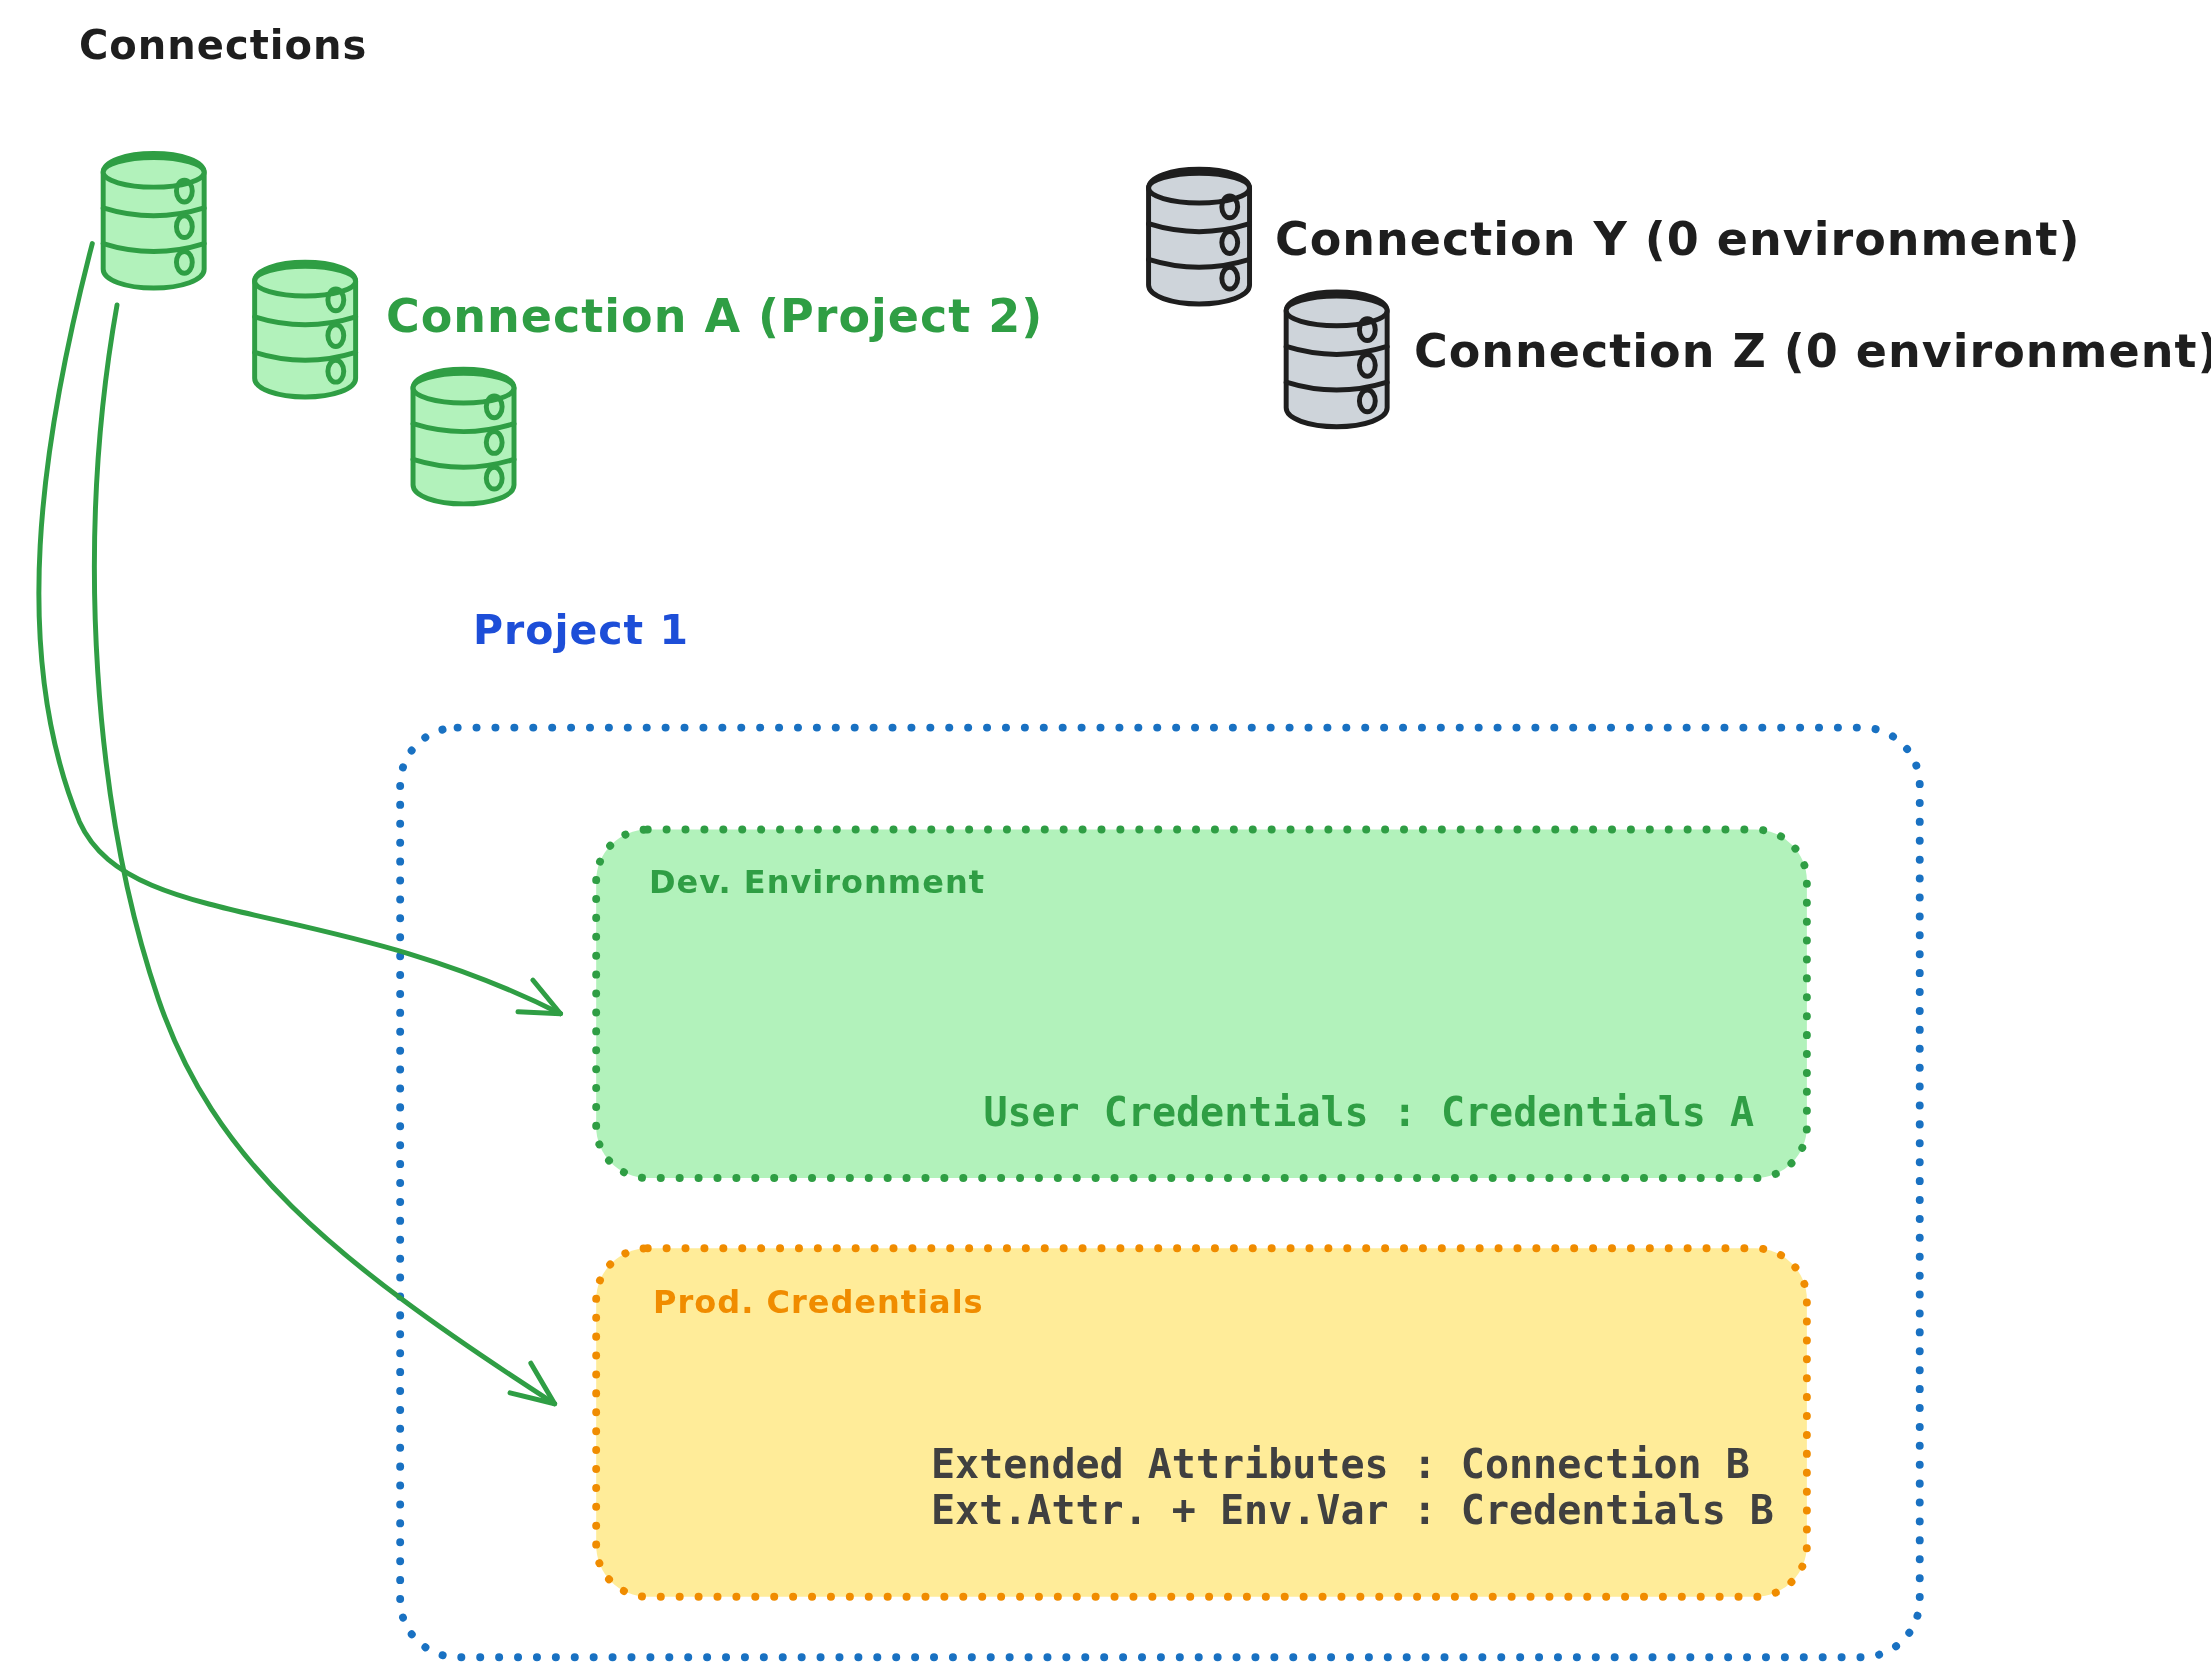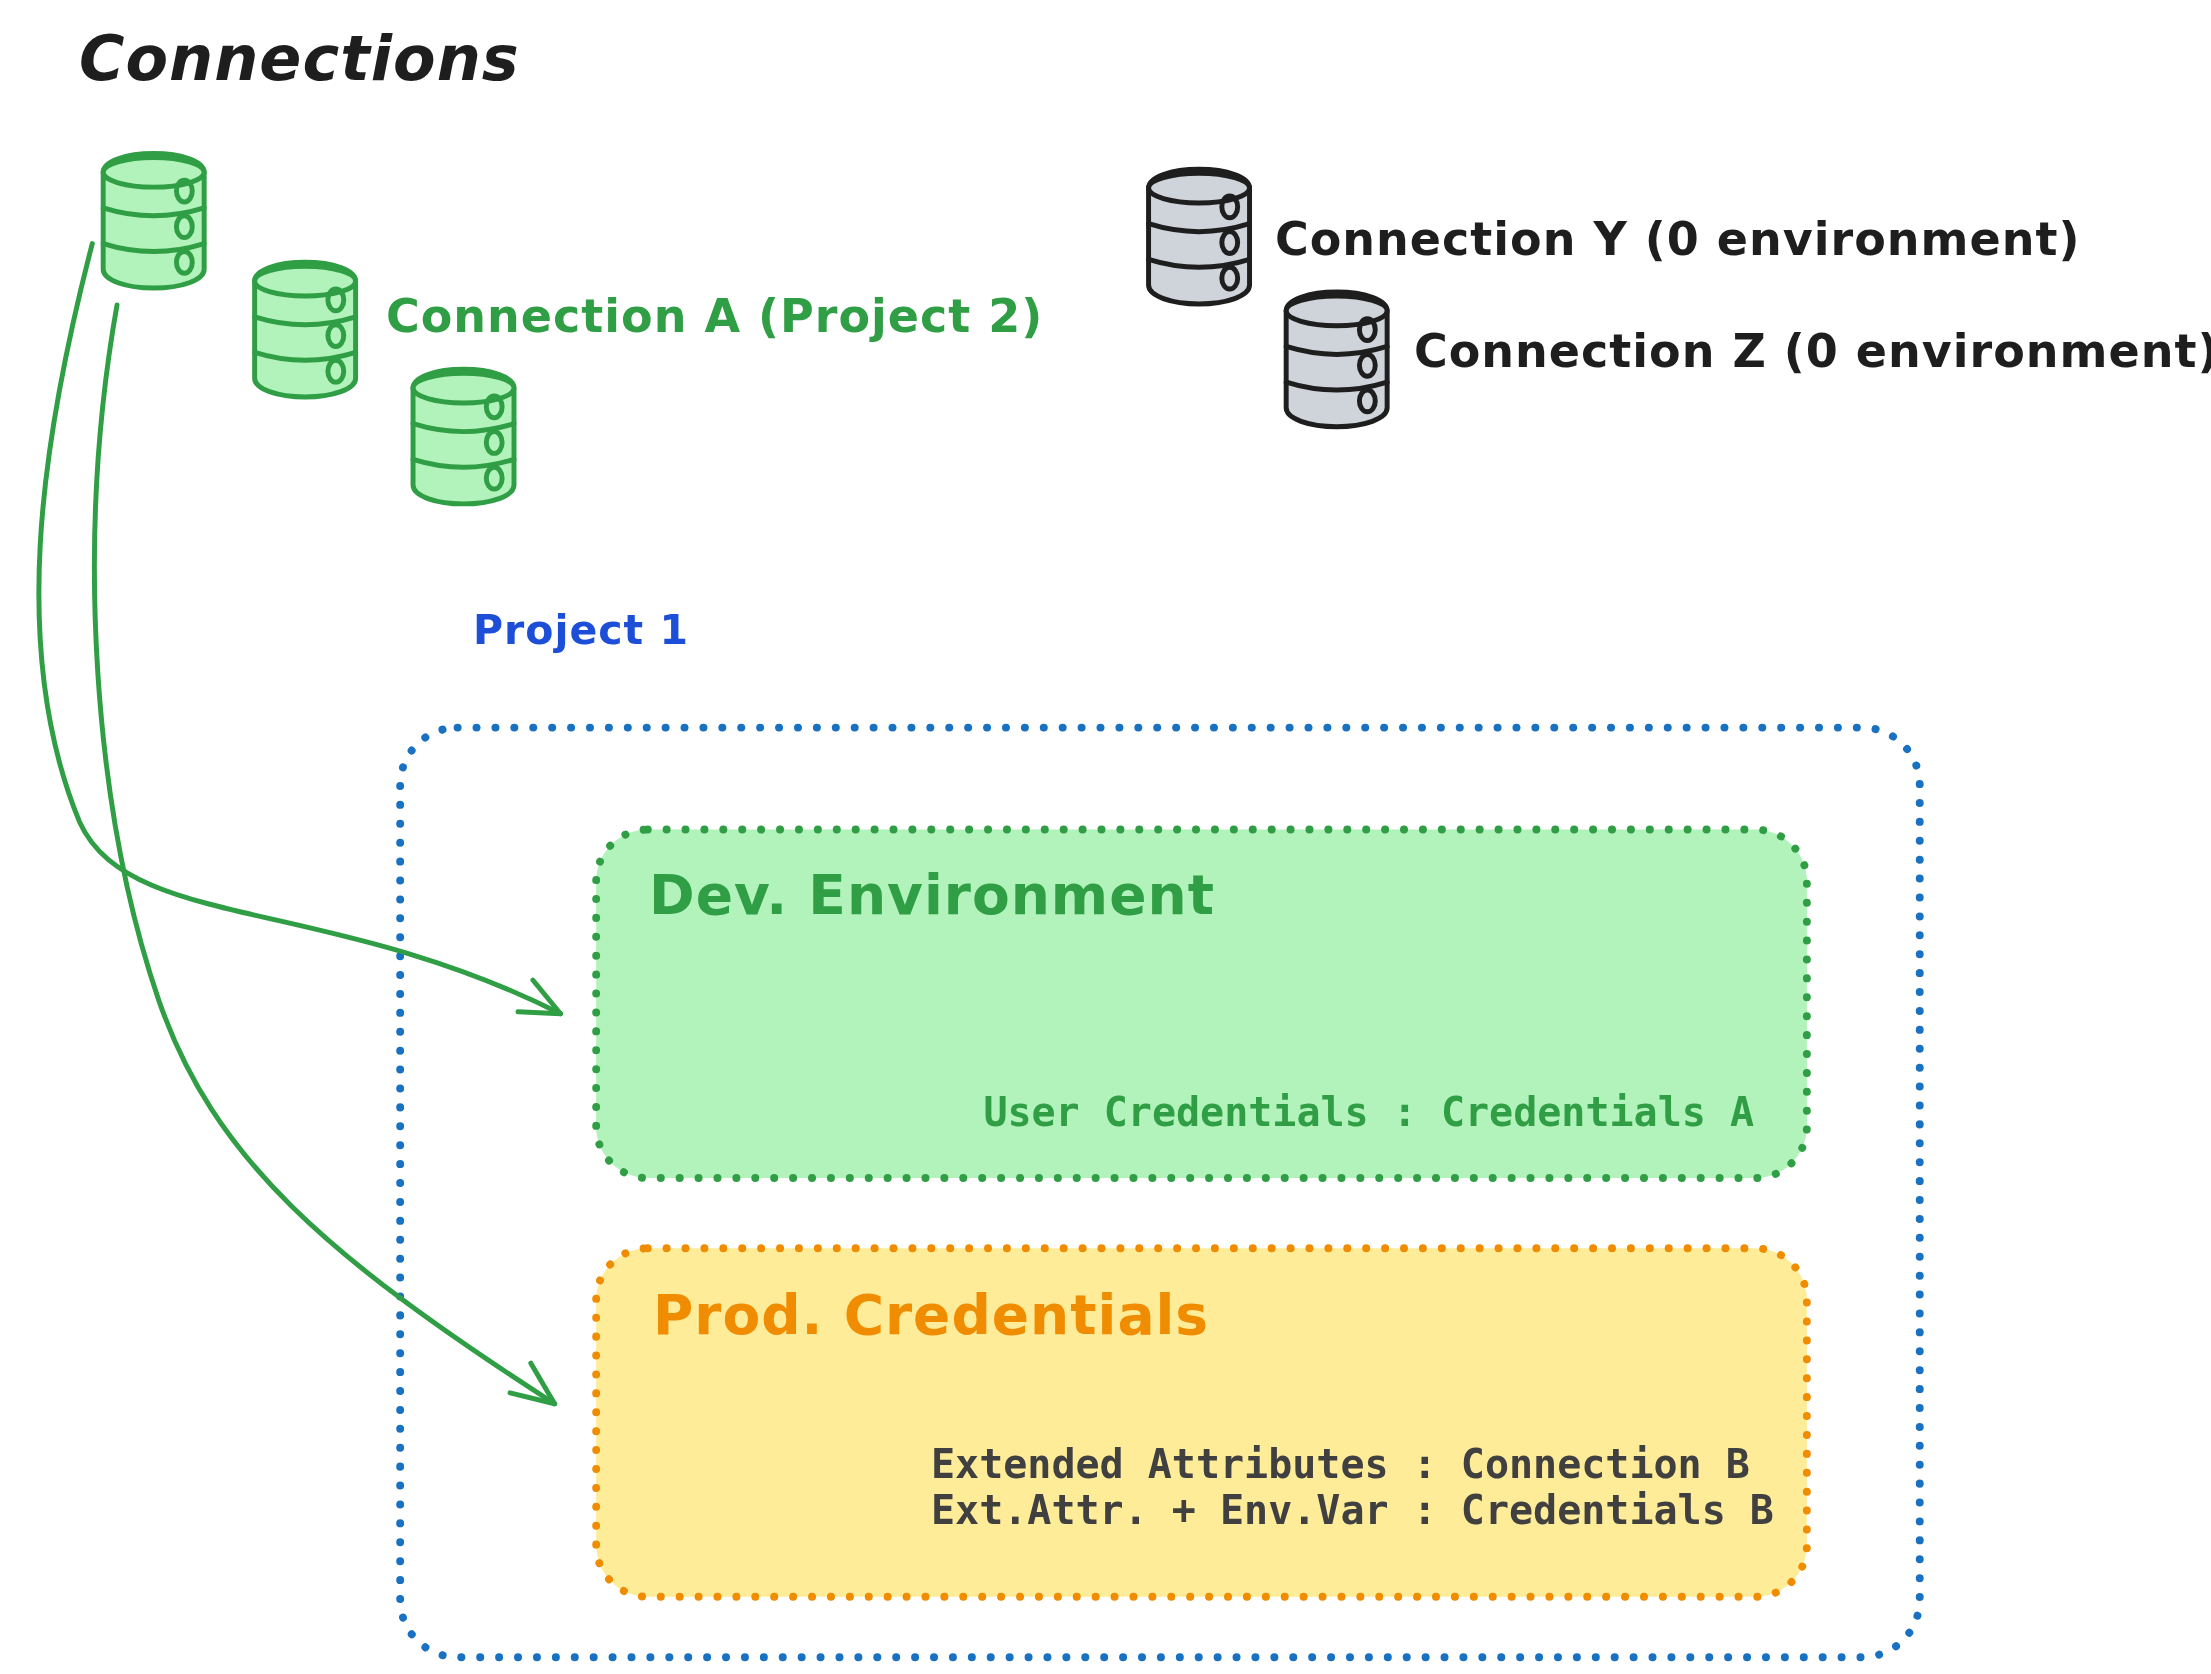--- a/index.html
+++ b/index.html
@@ -15,32 +15,32 @@
   .shape-layer {
     position: absolute;
     left: 0; top: 0;
     width: 2212px; height: 1674px;
   }
   .txt { position: absolute; white-space: nowrap; }
 
   .hand { font-family: "DejaVu Sans", "Liberation Sans", sans-serif; letter-spacing: 1px; }
   .mono { font-family: "DejaVu Sans Mono", "Liberation Mono", monospace; font-weight: 700; letter-spacing: 0px; }
 
-  .diagram-title  { left: 79px;  top: 22px;  font-size: 62px; font-weight: 700; color: #1e1e1e; font-style: italic; }
+  .diagram-title  { left: 79px;  top: 22px;  font-size: 40px; font-weight: 700; color: #1e1e1e; }
   .lbl-green      { color: #2f9e44; font-size: 46px; font-weight: 600; }
   .lbl-ink        { color: #1e1e1e; font-size: 46px; font-weight: 600; }
   .lbl-g1 { left: 231px;  top: 192px; }
   .lbl-g2 { left: 386px;  top: 289px; }
   .lbl-g3 { left: 544px;  top: 410px; }
   .lbl-y  { left: 1275px; top: 212px; }
   .lbl-z  { left: 1414px; top: 324px; }
 
   .project-title { left: 473px; top: 606px; font-size: 41px; font-weight: 700; color: #1d4ed8; }
 
-  .env-title { font-size: 55px; font-weight: 600; }
+  .env-title { font-size: 32px; font-weight: 600; }
   .dev-title  { left: 649px; top: 863px;  color: #2f9e44; }
   .prod-title { left: 653px; top: 1283px; color: #f08c00; }
 
   .dev-mapping {
     right: 458px; top: 1089px;
     font-size: 40px; color: #2f9e44; text-align: right;
   }
   .prod-mappings {
     left: 931px; top: 1441px;
     font-size: 40px; color: #404040; line-height: 46px; text-align: left;

